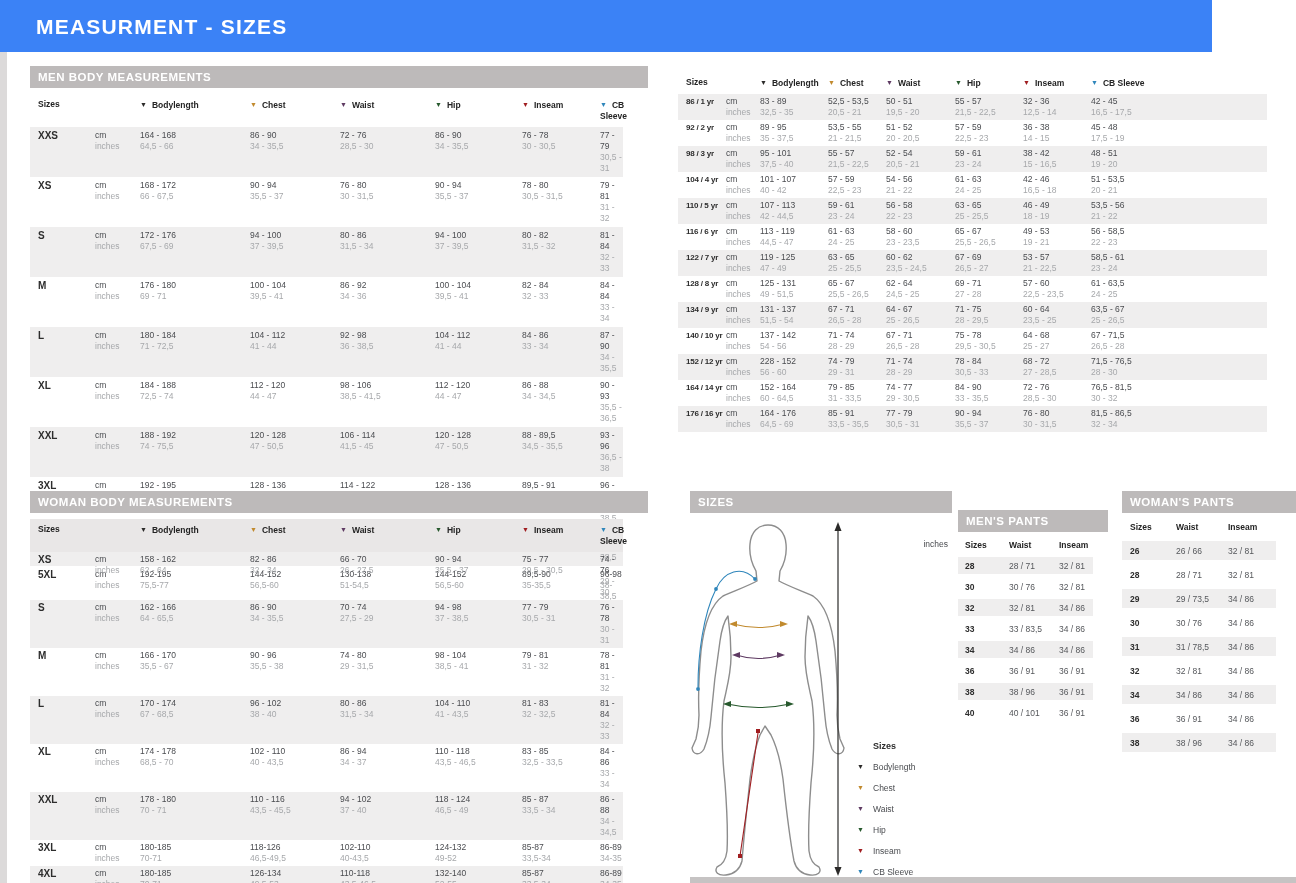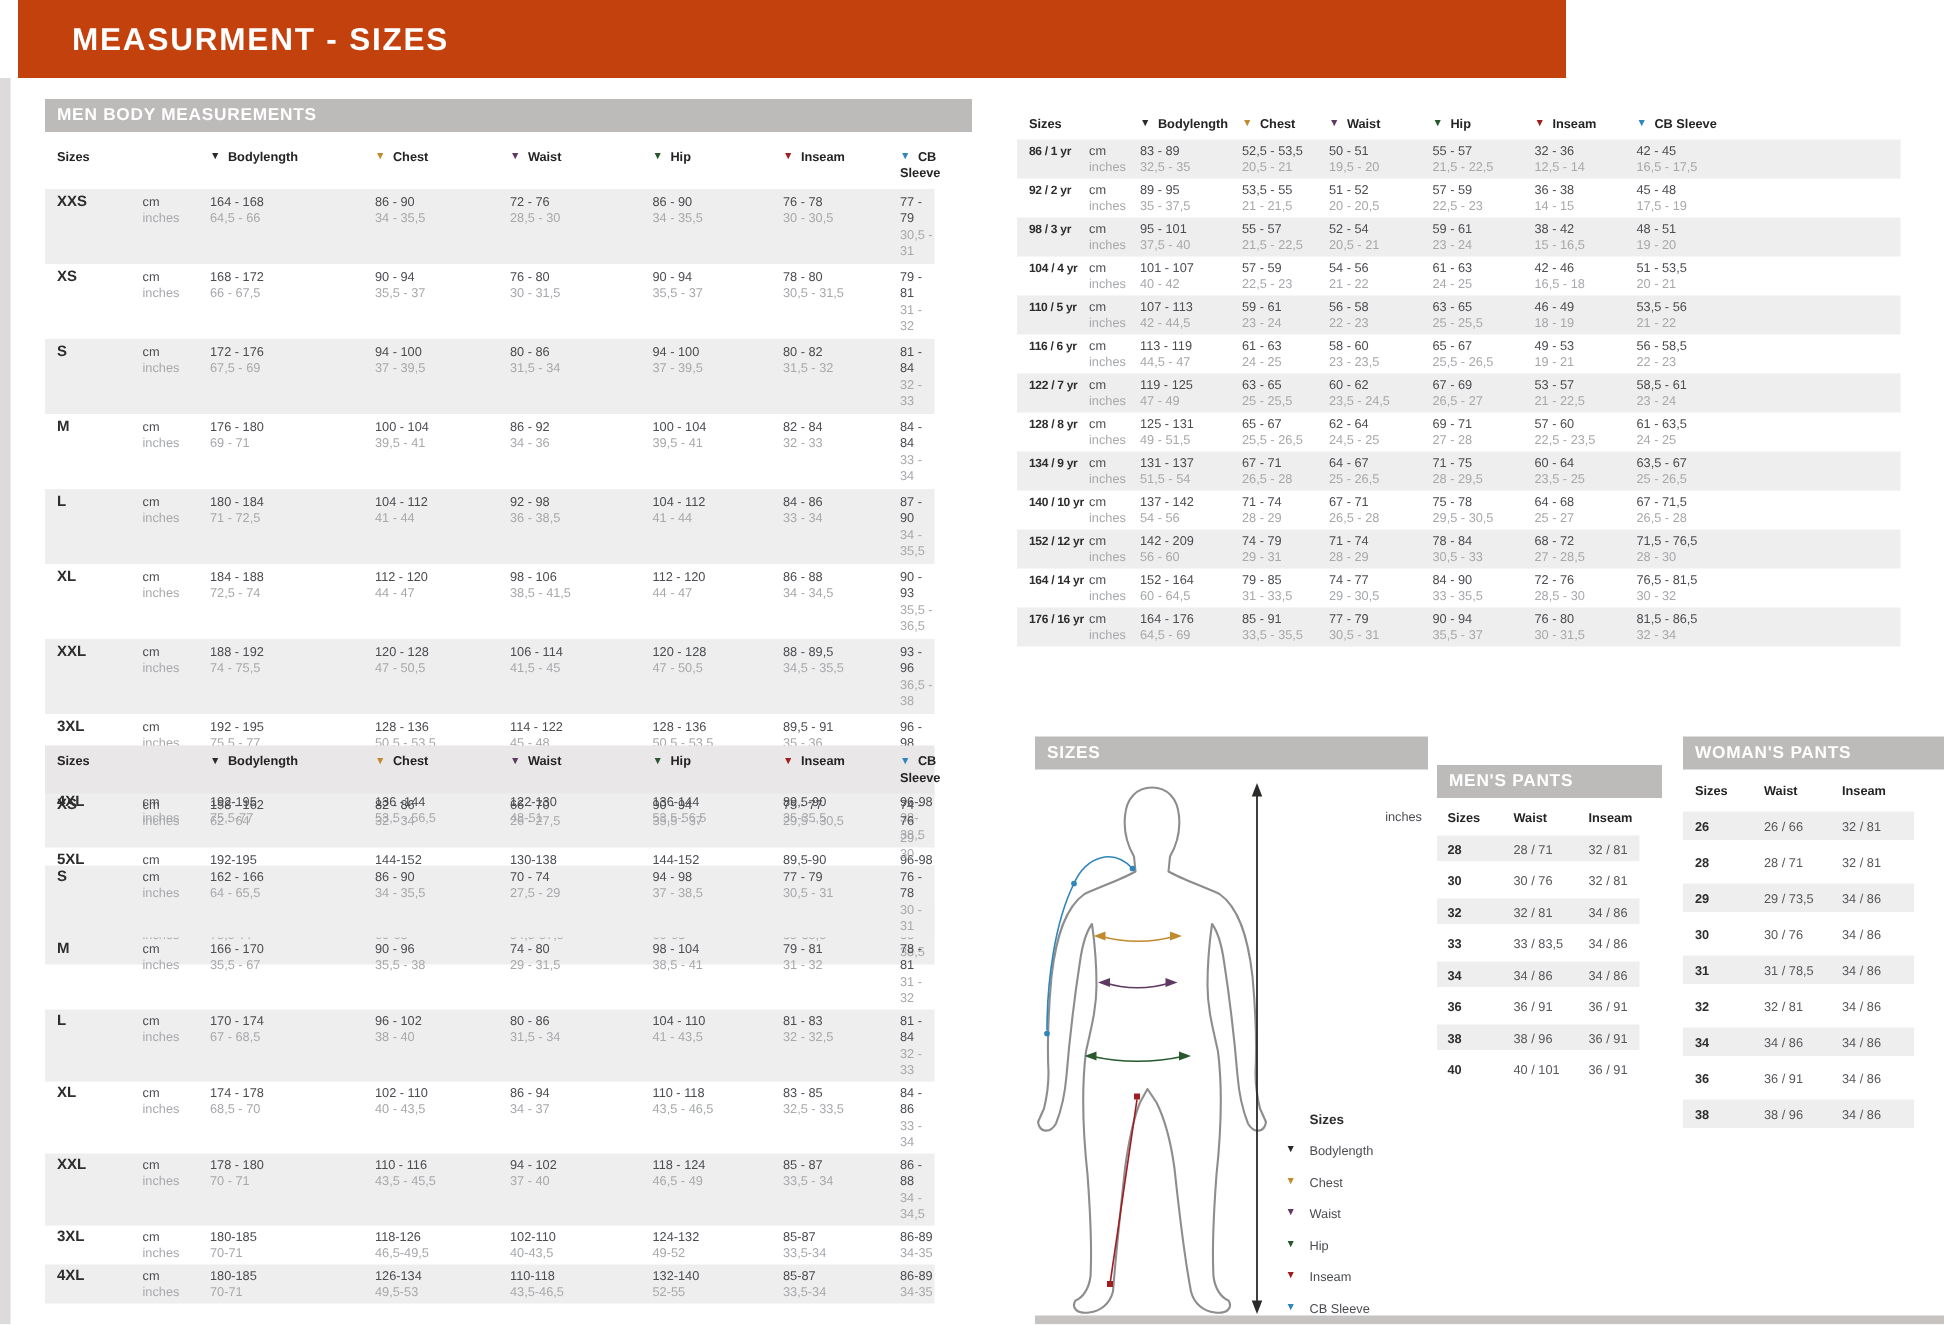--- a/index.html
+++ b/index.html
@@ -1,20 +1,20 @@
 <!DOCTYPE html>
 <html><head>
 <meta charset="utf-8">
 <style>
   html,body{margin:0;padding:0;background:#fff;}
   .page{position:relative;width:1296px;height:883px;background:#fff;overflow:hidden;
         font-family:"Liberation Sans",sans-serif;-webkit-font-smoothing:antialiased;}
   .left-strip{position:absolute;left:0;top:52px;width:7px;height:831px;background:#dcdada;}
   .bottom-strip{position:absolute;left:690px;top:877px;width:606px;height:6px;background:#c6c3c3;}
-  .titlebar{position:absolute;left:12px;top:0;width:1032px;height:52px;background:#c2410c;}
+  .titlebar{position:absolute;left:0;top:0;width:1212px;height:52px;background:#3b82f6;}
   .title{color:#fff;font-size:21px;font-weight:bold;letter-spacing:1.2px;padding:15px 0 0 36px;}
   .secbar{height:22px;background:#bdbaba;color:#fff;font-weight:bold;font-size:11.5px;
           letter-spacing:.5px;line-height:22px;padding-left:8px;}
   .panel{position:absolute;}
   #sec-men{left:30px;top:66px;width:618px;}
   #sec-junior{left:678px;top:66px;width:618px;}
   #sec-woman{left:30px;top:491px;width:618px;}
   #sec-diagram{left:690px;top:491px;width:262px;}
   #sec-menpants{left:958px;top:510px;width:150px;}
   #sec-womanpants{left:1122px;top:491px;width:174px;}
@@ -741,21 +741,21 @@
             <div class="lt">26,5 - 28</div>
           </div>
         </div>
         <div class="brow drow stripe">
           <div class="c size">152 / 12 yr</div>
           <div class="c">
             <div class="dk">cm</div>
             <div class="lt">inches</div>
           </div>
           <div class="c">
-            <div class="dk">142 - 209</div>
+            <div class="dk">228 - 152</div>
             <div class="lt">56 - 60</div>
           </div>
           <div class="c">
             <div class="dk">74 - 79</div>
             <div class="lt">29 - 31</div>
           </div>
           <div class="c">
             <div class="dk">71 - 74</div>
             <div class="lt">28 - 29</div>
           </div>
@@ -831,20 +831,21 @@
           </div>
           <div class="c">
             <div class="dk">81,5 - 86,5</div>
             <div class="lt">32 - 34</div>
           </div>
         </div>
       </div>
   </section>
 
   <section class="panel" id="sec-woman">
+    <div class="secbar">WOMAN BODY MEASUREMENTS</div>
     <div class="btable" id="tbl-woman">
         <div class="brow hrow hbg">
           <div class="c">Sizes</div>
           <div class="c"></div>
           <div class="c"><span class="arr" style="color: rgb(43, 42, 41);">▼</span><span>Bodylength</span></div>
           <div class="c"><span class="arr" style="color: rgb(193, 138, 46);">▼</span><span>Chest</span></div>
           <div class="c"><span class="arr" style="color: rgb(94, 58, 98);">▼</span><span>Waist</span></div>
           <div class="c"><span class="arr" style="color: rgb(39, 89, 45);">▼</span><span>Hip</span></div>
           <div class="c"><span class="arr" style="color: rgb(160, 29, 32);">▼</span><span>Inseam</span></div>
           <div class="c"><span class="arr" style="color: rgb(47, 134, 187);">▼</span><span>CB Sleeve</span></div>

